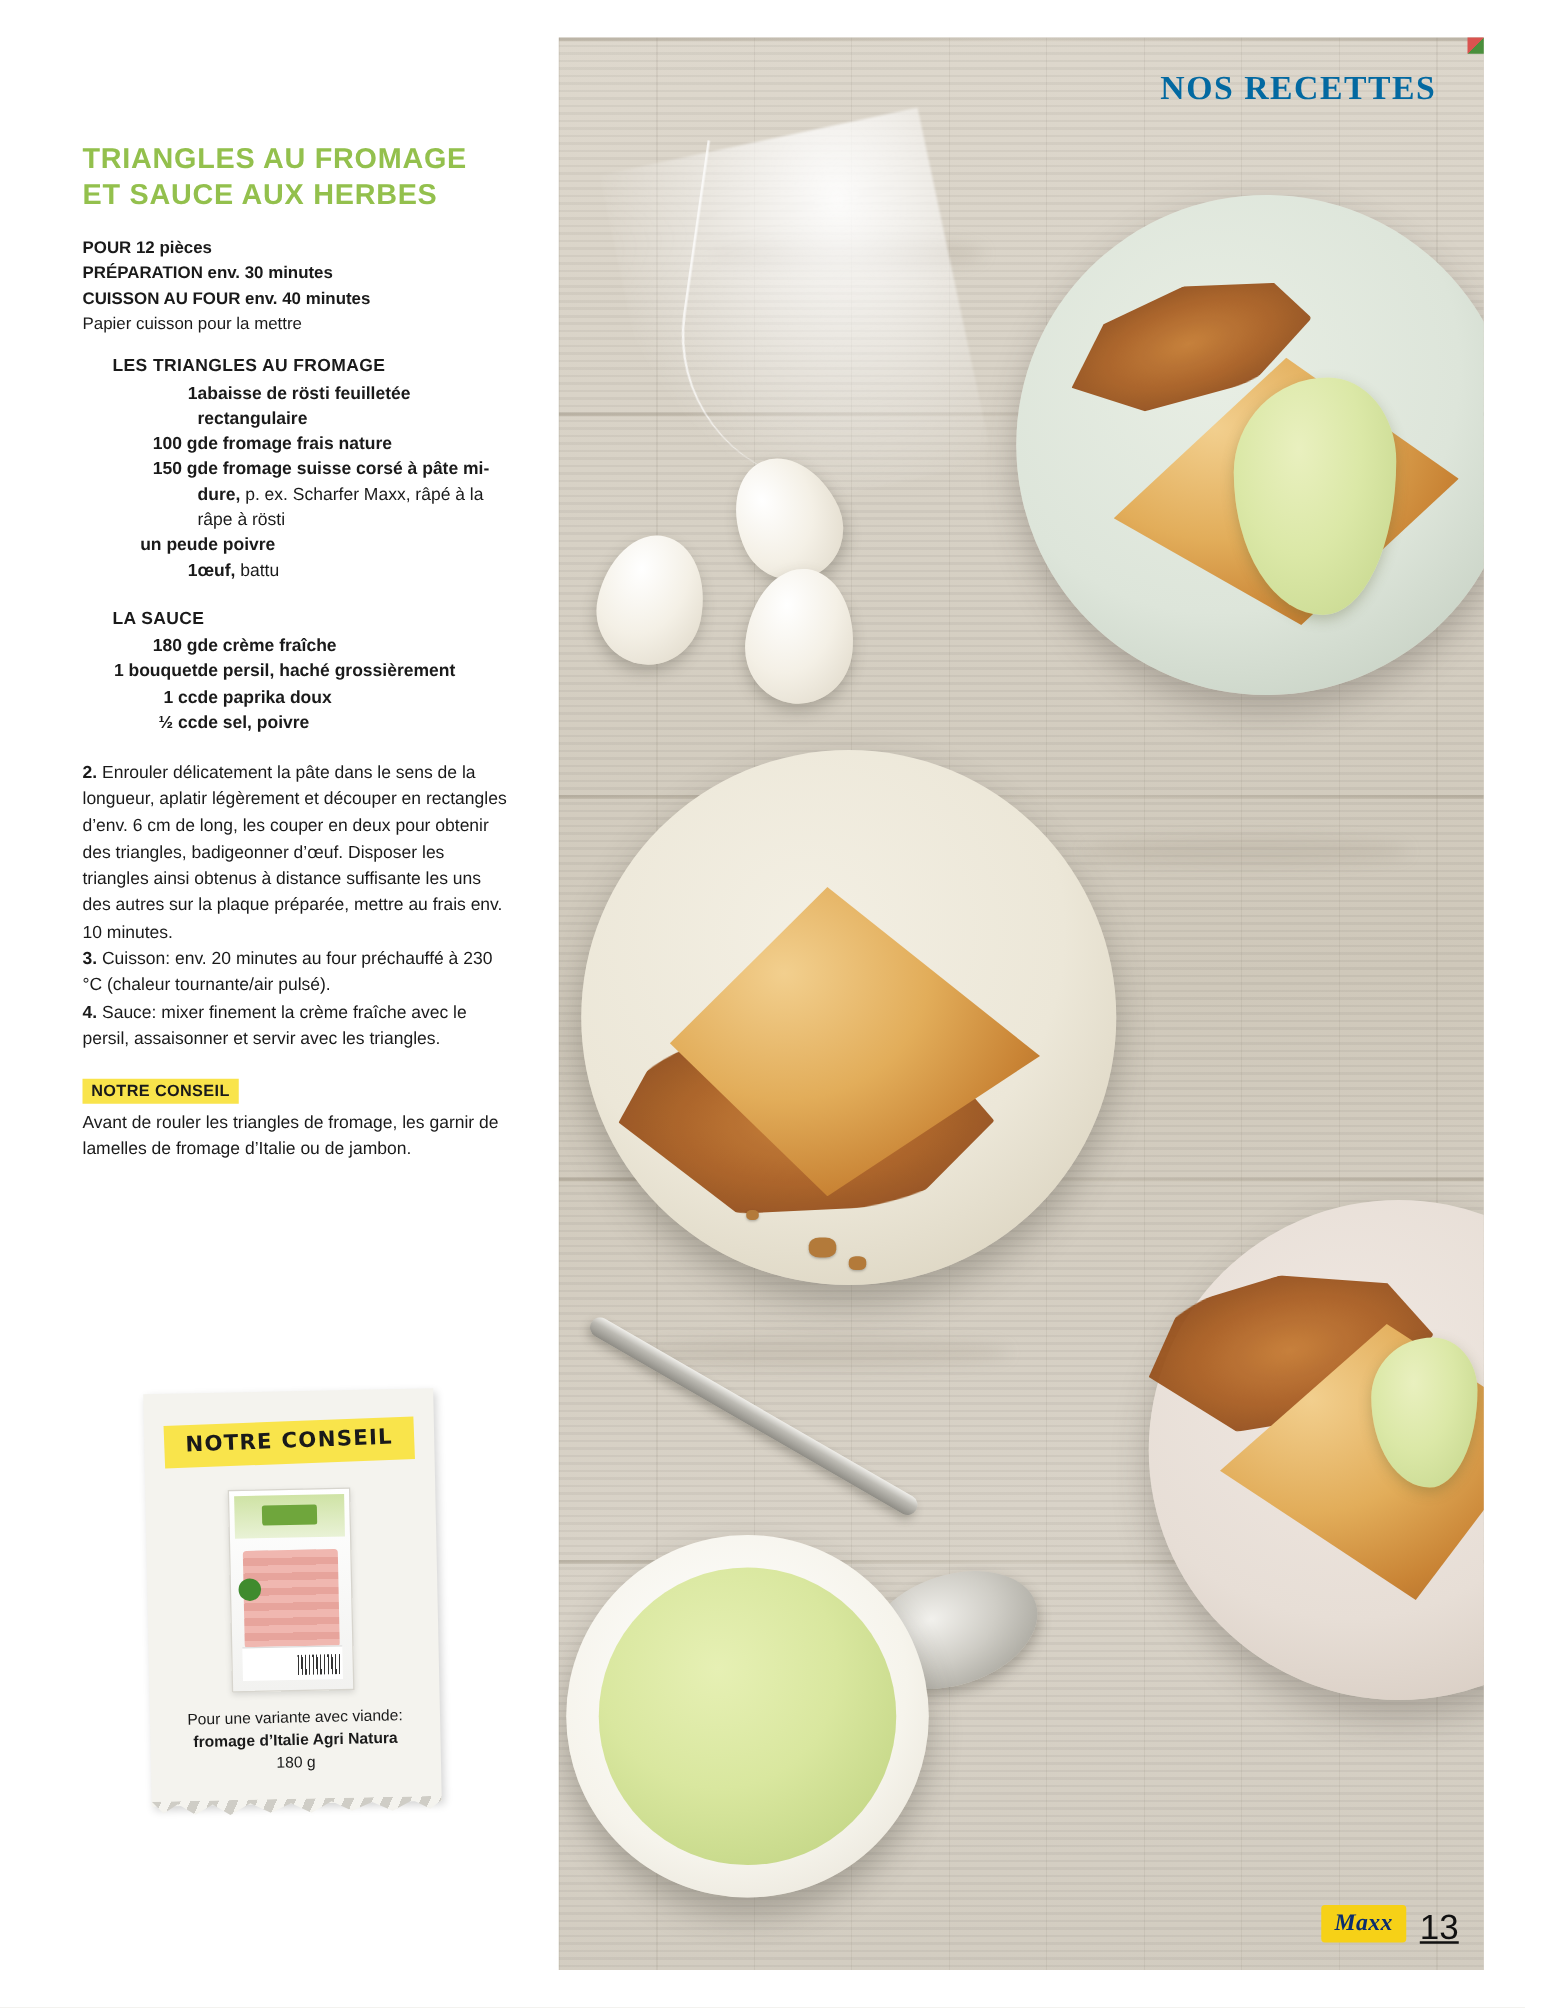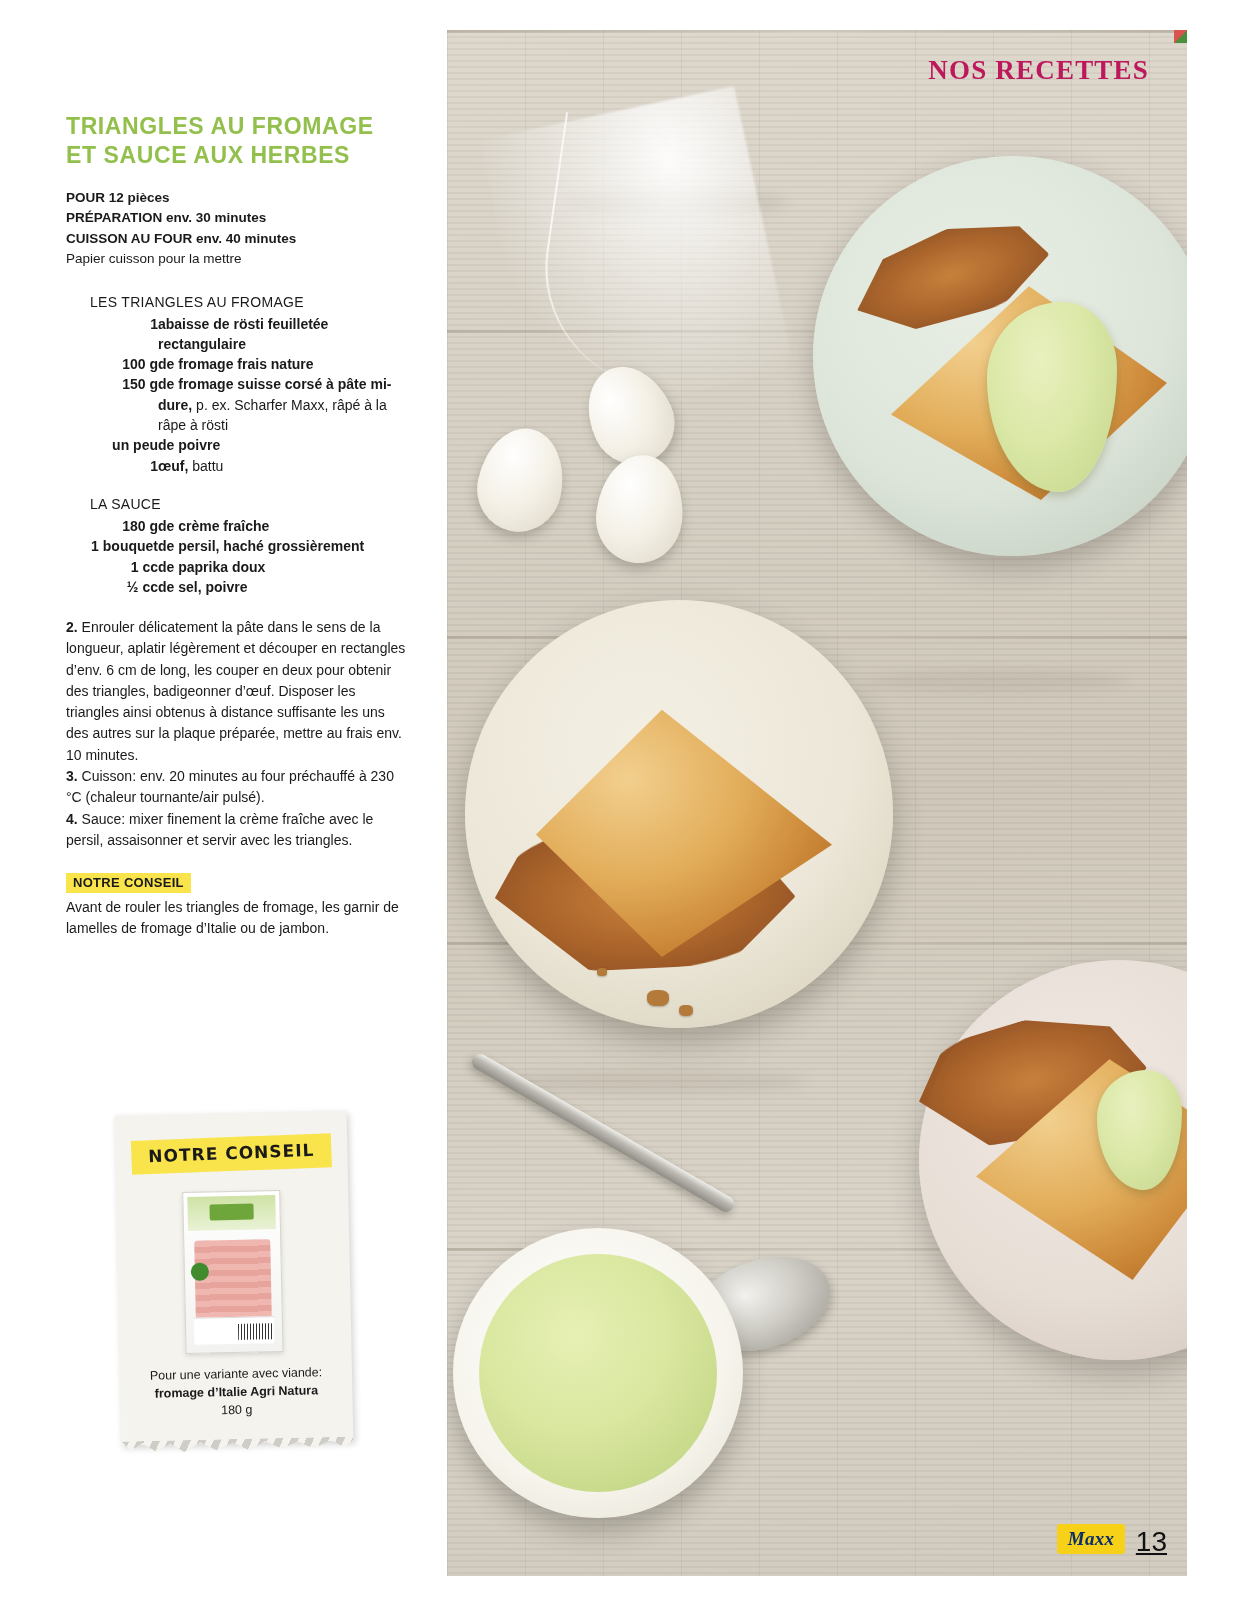--- a/index.html
+++ b/index.html
@@ -54,21 +54,21 @@
 
   
   .nos-recettes {
     position: absolute;
     right: 38px;
     top: 25px;
     font-family: "Liberation Serif", serif;
     font-weight: bold;
     font-size: 27px;
     letter-spacing: 1.2px;
-    color: #be185d;
+    color: #0369a1;
     z-index: 40;
   }
   .corner-mark {
     position: absolute;
     right: -1px;
     top: -1px;
     width: 14px;
     height: 14px;
     background: linear-gradient(135deg, #d9534f 50%, #4a8f3c 50%);
     z-index: 45;
@@ -262,27 +262,27 @@
     line-height: 1.25;
     font-weight: bold;
     letter-spacing: 0.6px;
     color: #93c04d;
     text-transform: uppercase;
   }
   .meta {
     font-size: 13.5px;
     line-height: 1.52;
     color: #1a1a1a;
-    margin-bottom: 24px;
+    margin-bottom: 14px;
   }
   .meta b { font-weight: bold; }
 
   .section-head {
     font-size: 14px;
-    font-weight: normal;
+    font-weight: bold;
     letter-spacing: 0.3px;
     margin: 12px 0 4px 0;
     padding-left: 24px;
   }
   table.ing {
     border-collapse: collapse;
     font-size: 14px;
     line-height: 1.45;
     margin-bottom: 20px;
     width: 100%;

